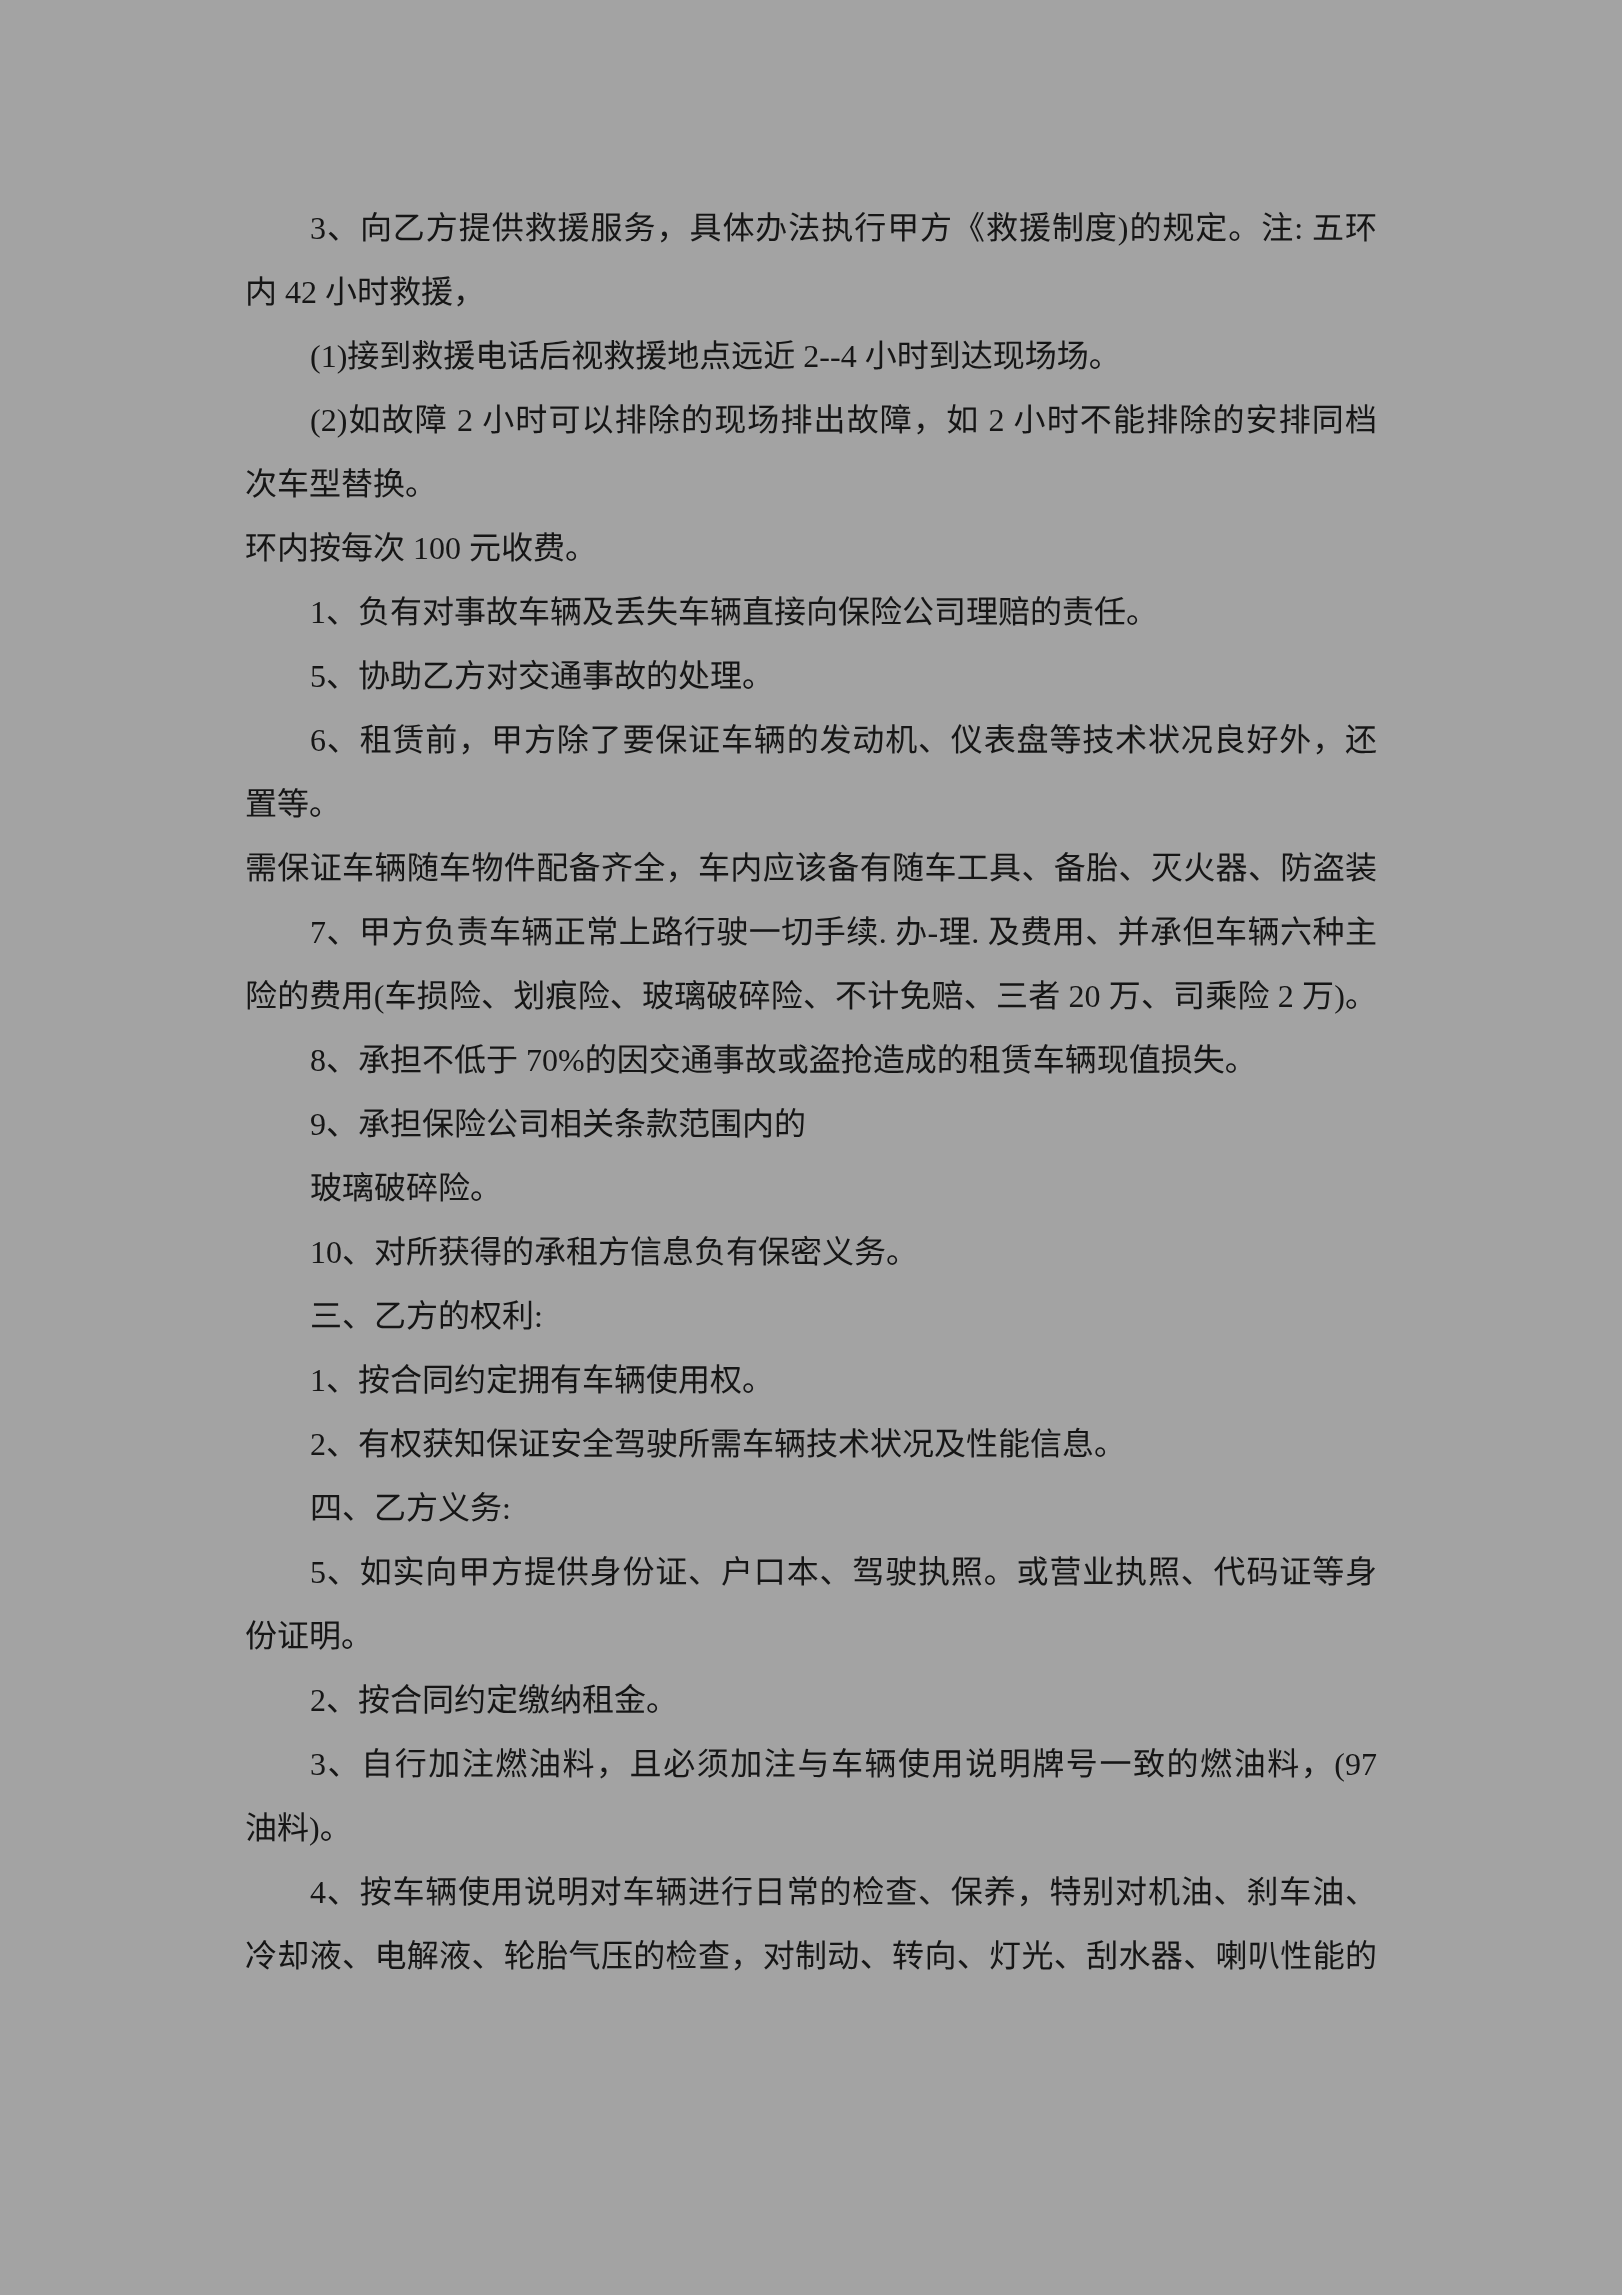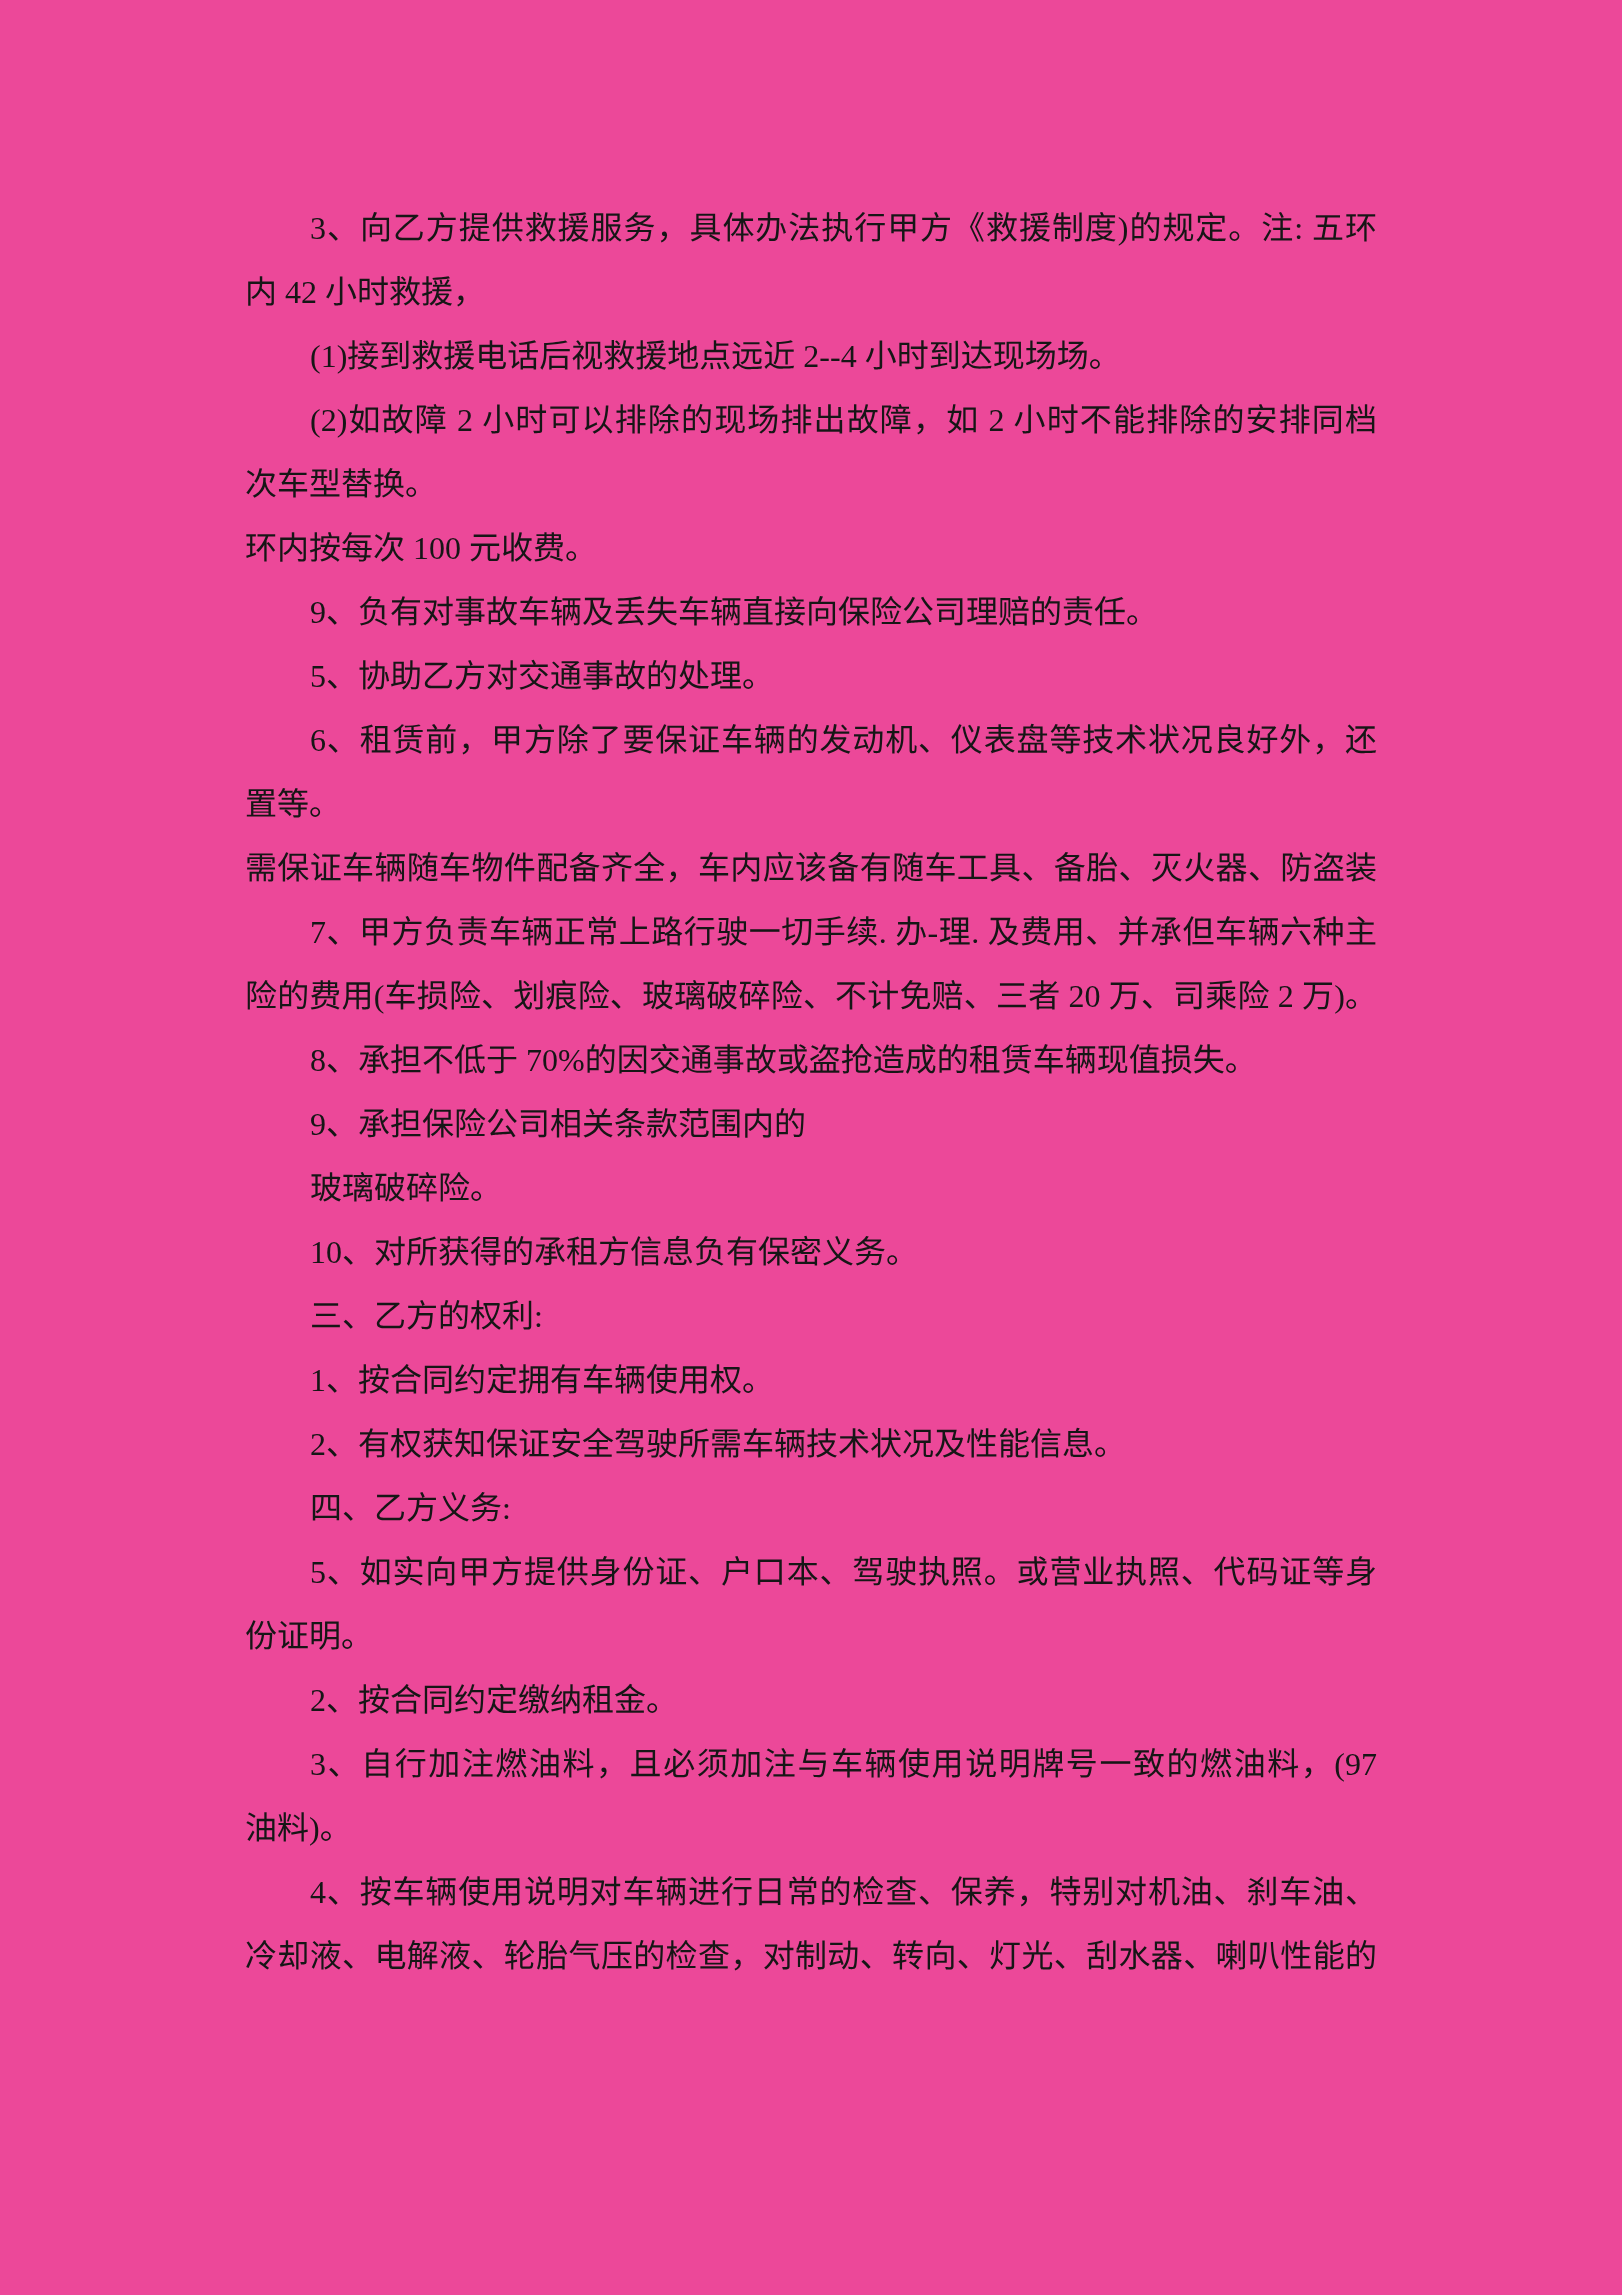--- a/index.html
+++ b/index.html
@@ -9,21 +9,21 @@
   body {
     width: 1623px;
     height: 2295px;
     background: #ffffff;
     font-family: "Liberation Serif", "DejaVu Serif", serif;
   }
   .page {
     position: relative;
     width: 1623px;
     height: 2295px;
-    background: #ec4899;
+    background: #a3a3a3;
     overflow: hidden;
   }
   .text-block {
     position: absolute;
     left: 245px;
     top: 196px;
     width: 1132px;
     font-size: 32px;
     line-height: 64px;
     color: #161616;
@@ -47,21 +47,21 @@
 <body>
 
 <div class="page">
   <div class="text-block">
       <div class="line indent full">3、向乙方提供救援服务，具体办法执行甲方《救援制度)的规定。注: 五环</div>
       <div class="line">内 42 小时救援，</div>
       <div class="line indent">(1)接到救援电话后视救援地点远近 2--4 小时到达现场场。</div>
       <div class="line indent full">(2)如故障 2 小时可以排除的现场排出故障，如 2 小时不能排除的安排同档</div>
       <div class="line">次车型替换。</div>
       <div class="line">环内按每次 100 元收费。</div>
-      <div class="line indent">9、负有对事故车辆及丢失车辆直接向保险公司理赔的责任。</div>
+      <div class="line indent">1、负有对事故车辆及丢失车辆直接向保险公司理赔的责任。</div>
       <div class="line indent">5、协助乙方对交通事故的处理。</div>
       <div class="line indent full">6、租赁前，甲方除了要保证车辆的发动机、仪表盘等技术状况良好外，还</div>
       <div class="line">置等。</div>
       <div class="line full">需保证车辆随车物件配备齐全，车内应该备有随车工具、备胎、灭火器、防盗装</div>
       <div class="line indent full">7、甲方负责车辆正常上路行驶一切手续. 办-理. 及费用、并承但车辆六种主</div>
       <div class="line full">险的费用(车损险、划痕险、玻璃破碎险、不计免赔、三者 20 万、司乘险 2 万)。</div>
       <div class="line indent">8、承担不低于 70%的因交通事故或盗抢造成的租赁车辆现值损失。</div>
       <div class="line indent">9、承担保险公司相关条款范围内的</div>
       <div class="line indent">玻璃破碎险。</div>
       <div class="line indent">10、对所获得的承租方信息负有保密义务。</div>

